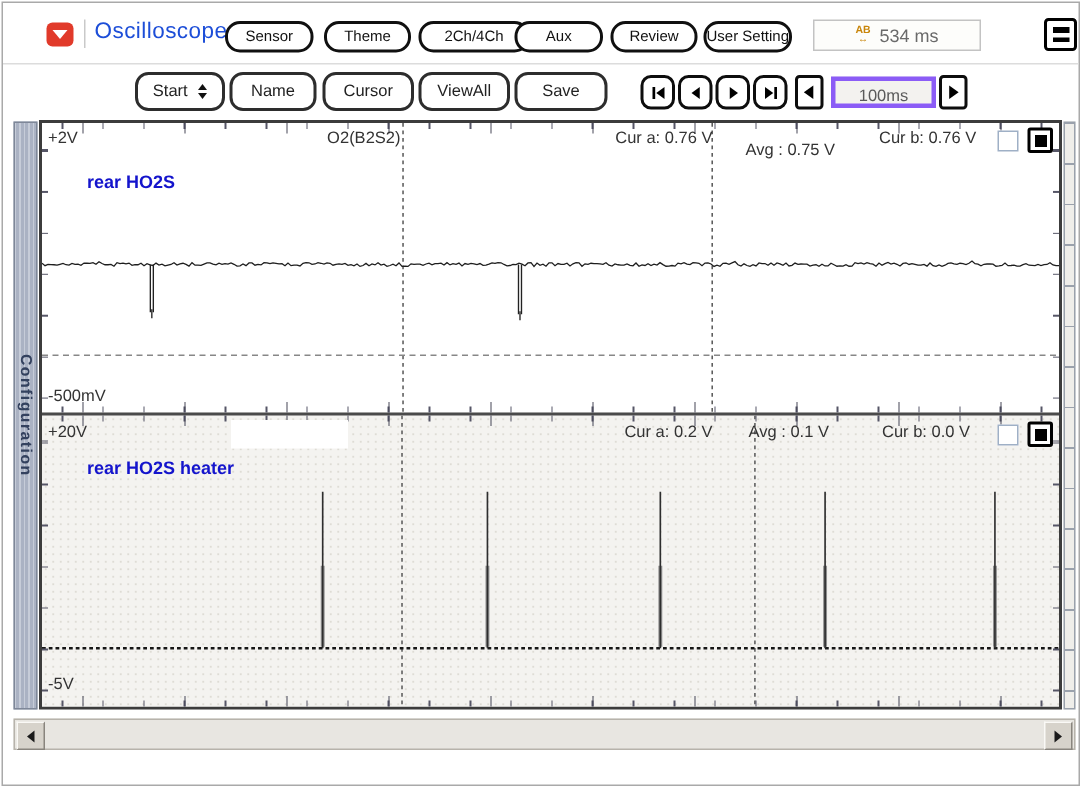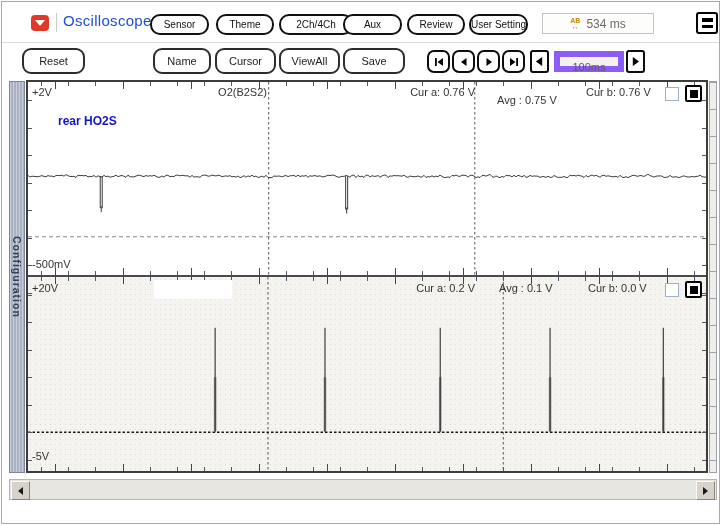--- a/index.html
+++ b/index.html
@@ -29,21 +29,21 @@
         display:flex;align-items:center;justify-content:center;}
   .spinner{display:inline-flex;flex-direction:column;gap:2px;margin-left:7px;}
   .tri-up-s{width:0;height:0;border-left:3.5px solid transparent;border-right:3.5px solid transparent;border-bottom:4.5px solid #111;}
   .tri-dn-s{width:0;height:0;border-left:3.5px solid transparent;border-right:3.5px solid transparent;border-top:4.5px solid #111;}
   .mbtn{position:absolute;top:7px;width:23px;height:23px;border:2px solid #0d0d0d;border-radius:7px;background:#fff;
         box-sizing:border-box;display:flex;align-items:center;justify-content:center;cursor:pointer;}
   .mbtn svg{width:12px;height:12px;fill:#000;}
   .tsbtn{position:absolute;top:7px;width:19px;height:23px;border:2px solid #0d0d0d;border-radius:3px;background:#fff;
         box-sizing:border-box;display:flex;align-items:center;justify-content:center;cursor:pointer;}
   .tsbtn svg{width:9px;height:11px;fill:#000;}
-  .tsbox{position:absolute;left:552px;top:8px;width:70px;height:21px;border:6px solid #8b5cf6;background:#f3f2ef;
+  .tsbox{position:absolute;left:552px;top:8px;width:70px;height:21px;border:3px solid #8b5cf6;background:#f3f2ef;
         font-size:11px;color:#5a5a5a;text-align:center;line-height:21px;box-sizing:border-box;}
 
   
   .main{position:absolute;left:0;top:78px;width:100%;height:395px;}
   .sidebar{position:absolute;left:7px;top:1px;width:16px;height:392px;border:1px solid #7e8798;box-sizing:border-box;
         background-color:#b2b9c9;background-image:repeating-linear-gradient(90deg,#c6ccd8 0 1px,#aab2c3 1px 3px);
         display:flex;align-items:center;justify-content:center;cursor:pointer;}
   .sidebar span{writing-mode:vertical-rl;font-size:10.5px;font-weight:bold;color:#33415e;letter-spacing:1px;}
 
   .charts{position:absolute;left:24px;top:0;width:682px;height:393px;border:2px solid #3c3c3c;box-sizing:border-box;
@@ -102,23 +102,27 @@
       <span class="ab-icon"><span>AB</span><br><span>↔</span></span>
       <span>534 ms</span>
     </div>
     <div class="menu-btn">
       <div class="bar"></div>
       <div class="bar"></div>
     </div>
   </div>
 
   <div class="toolbar2">
-    <button class="btn2" style="left:20px;width:63px">
-        <span>Reset</span>
-      </button>
+    <button class="btn2" style="left:88px;width:60px">
+      <span>Start</span>
+      <span class="spinner">
+          <span class="tri-up-s"></span>
+          <span class="tri-dn-s"></span>
+        </span>
+    </button>
     <button class="btn2" style="left:151px;width:58px">
         <span>Name</span>
       </button>
     <button class="btn2" style="left:213px;width:61px">
         <span>Cursor</span>
       </button>
     <button class="btn2" style="left:341px;width:62px">
         <span>Save</span>
       </button>
     <button class="btn2" style="left:277px;width:61px">
@@ -224,20 +228,21 @@
           </svg>
         <span class="hdr" style="left:4px;top:5px">+20V</span>
         <div class="patch" style="left:126px;top:3px;width:78px;height:19px"></div>
         <span class="hdr" style="right:231px;top:5px">Cur a: 0.2 V</span>
         <span class="hdr" style="left:471px;top:5px">Avg : 0.1 V</span>
         <span class="hdr" style="left:560px;top:5px">Cur b: 0.0 V</span>
         <div class="checkbox" style="left:637px;top:6px"></div>
         <div class="sqbtn" style="left:657px;top:4px">
             <div class="sq"></div>
           </div>
+        <span class="chan-label" style="left:30px;top:28px">rear HO2S heater</span>
         <span class="hdr" style="left:4px;bottom:9px">-5V</span>
       </section>
     </div>
 
     <div class="right-strip"></div>
   </div>
 
   <div class="hscroll">
     <div class="hs-btn left">
         <div class="tri-l"></div>

